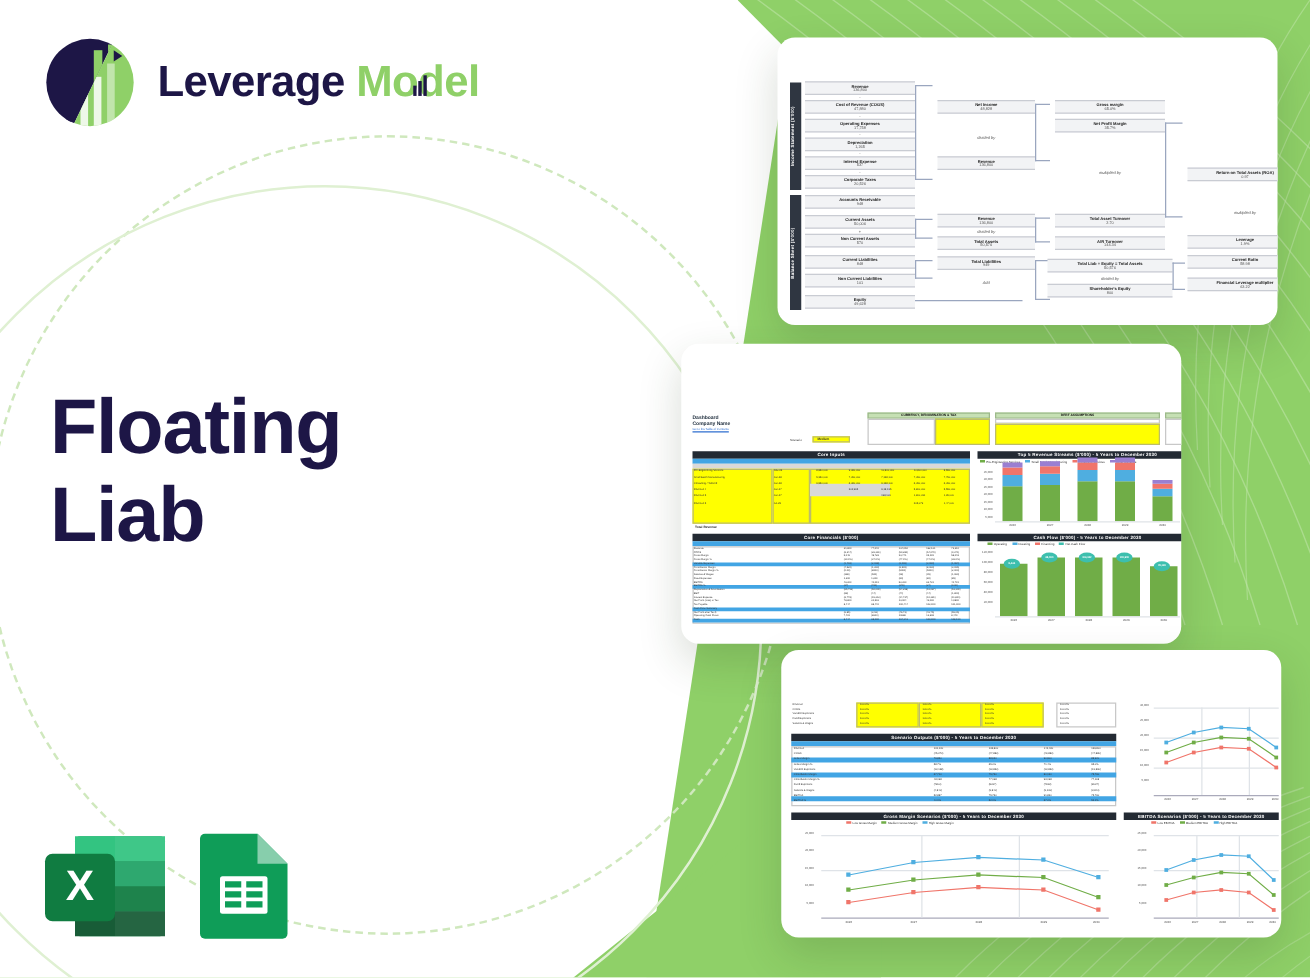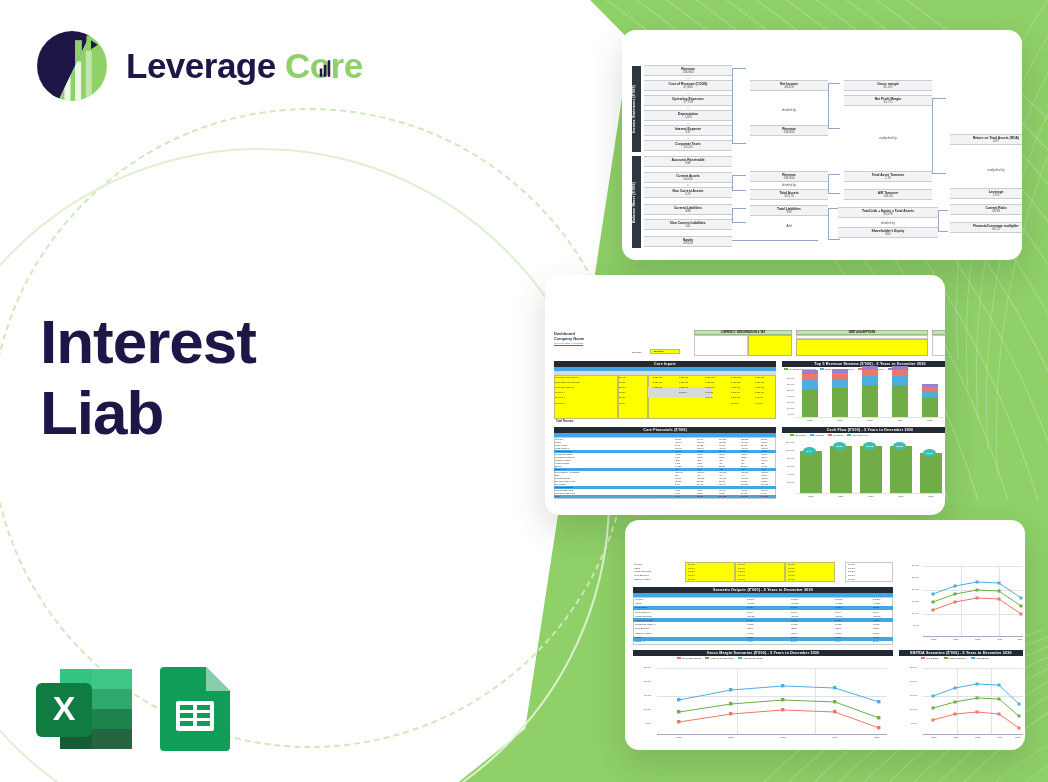--- a/index.html
+++ b/index.html
@@ -172,32 +172,32 @@
             <rect x="68" y="30" width="8" height="74" fill="#ffffff" opacity=".45"></rect>
           </g>
           <polygon points="75,16 84,22 75,28" fill="#1d1646"></polygon>
           <polygon points="30,84 22,90 30,96" fill="#1d1646"></polygon>
         </g>
       </svg>
     </div>
     <div class="brand">
       <span>Leverage</span>
       <span class="g dotwrap">
-        <span>Core</span>
+        <span>Model</span>
         <svg class="dotbars" viewBox="0 0 12 18">
           <rect x="0" y="9" width="3" height="9" fill="#1d1646"></rect>
           <rect x="4.5" y="5" width="3" height="13" fill="#1d1646"></rect>
           <rect x="9" y="0" width="3" height="18" fill="#1d1646"></rect>
         </svg>
       </span>
     </div>
   </div>
 
   <div class="headline">
-    <div>Interest</div>
+    <div>Floating</div>
     <div>Liab</div>
   </div>
 
   <div class="apps">
     <div>
       <svg width="100" height="92" viewBox="0 0 100 92">
         <rect x="26" y="6" width="72" height="80" rx="4" fill="#21A366"></rect>
         <rect x="26" y="6" width="72" height="20" fill="#33C481"></rect>
         <rect x="26" y="26" width="72" height="20" fill="#21A366"></rect>
         <rect x="26" y="46" width="72" height="20" fill="#107C41"></rect>

